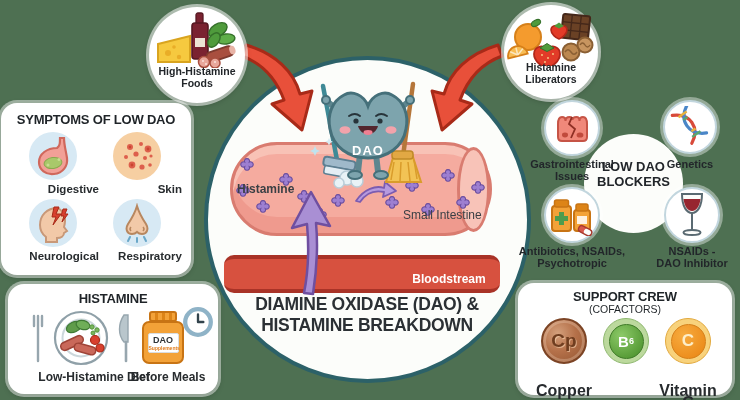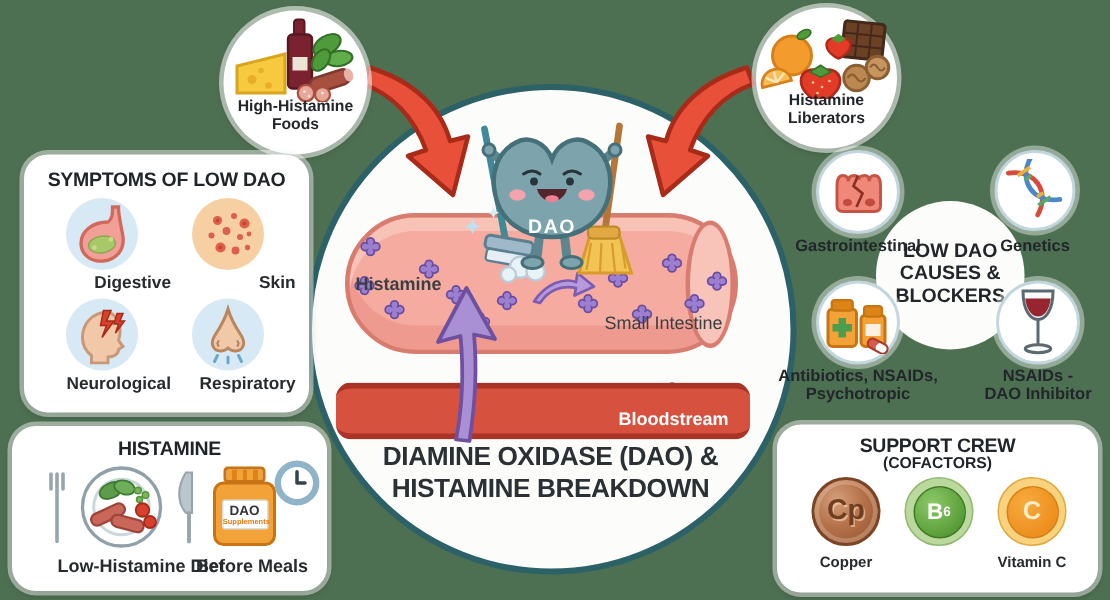--- a/index.html
+++ b/index.html
@@ -35,21 +35,21 @@
   .src{border-radius:50%;background:#fff;box-shadow:0 0 0 3px rgba(255,255,255,.55),0 2px 6px rgba(0,0,0,.3)}
   .src-foods{left:149px;top:7px;width:96px;height:96px}
   .src-lib{left:504px;top:5px;width:94px;height:94px}
   .src-label{position:absolute;left:0;width:100%;text-align:center;font-size:10.5px;
              line-height:12px;font-weight:800;color:#22262a}
 
   
   .panel{background:#fff;border-radius:16px;box-shadow:0 0 0 3px rgba(255,255,255,.45),0 2px 6px rgba(0,0,0,.3)}
   .panel-title{position:absolute;left:0;width:100%;text-align:center;font-size:13px;
                font-weight:800;color:#1f2428;letter-spacing:-.2px}
-  .sym-panel{left:16px;top:103px;width:190px;height:172px}
+  .sym-panel{left:1px;top:103px;width:190px;height:172px}
   .sym-circle{position:absolute;width:48px;height:48px;border-radius:50%;
               display:flex;align-items:center;justify-content:center}
   .sym-label{position:absolute;width:90px;text-align:right;font-size:11.5px;font-weight:800}
   .mgmt-panel{left:8px;top:284px;width:210px;height:110px}
   .mgmt-label{position:absolute;text-align:center;font-size:12px;font-weight:800}
 
   .bottle{position:absolute;left:134px;top:27px;width:42px}
   .bottle-cap{width:28px;height:11px;margin:0 auto;border:2px solid #c87414;border-radius:3px;
               box-sizing:border-box;background:repeating-linear-gradient(90deg,#f3a238 0 4px,#dd8417 4px 7px)}
   .bottle-body{width:42px;height:43px;background:#f3a238;border:2.5px solid #c87414;border-radius:7px;
@@ -63,35 +63,35 @@
   
   .causes-blob{left:584px;top:134px;width:99px;height:99px;border-radius:50%;background:#fcfdfa}
   .causes-title{position:absolute;left:0;top:25px;width:100%;text-align:center;
                 font-size:13px;line-height:15px;font-weight:800;color:#22262a}
   .sat{border-radius:50%;background:#fff;border:2px solid #c2d6de;box-sizing:border-box;
        box-shadow:0 0 0 3px rgba(255,255,255,.4);display:flex;align-items:center;justify-content:center}
   .sat-label{text-align:center;font-size:11px;line-height:12px;font-weight:800;color:#22262a}
 
   
   .sup-panel{left:518px;top:283px;width:214px;height:112px}
-  .sup-sub{position:absolute;left:0;top:20px;width:100%;text-align:center;font-size:10.5px;font-weight:700;color:#1f2428}
+  .sup-sub{position:absolute;left:0;top:20px;width:100%;text-align:center;font-size:10.5px;font-weight:400;color:#1f2428}
   .badge{position:absolute;top:35px;width:46px;height:46px;border-radius:50%;
          display:flex;align-items:center;justify-content:center;font-weight:700}
   .badge-cu{background:radial-gradient(circle at 35% 32%,#d4a07c 0%,#b5714a 45%,#91532f 100%);
             border:2px solid #7c4425;box-sizing:border-box;color:#6f3d1f;font-size:19px;
             text-shadow:1px 1px 0 rgba(255,222,190,.55);box-shadow:inset 0 0 0 3px rgba(255,235,215,.25)}
   .badge-ring{box-sizing:border-box}
   .badge-b6{background:#bcd99d;border:1.5px solid #8fb870}
   .badge-c{background:#f8d27c;border:1.5px solid #e2a93e}
   .badge-in{width:35px;height:35px;border-radius:50%;display:flex;align-items:center;
             justify-content:center;color:#fff;box-sizing:border-box}
   .b6-in{background:radial-gradient(circle at 35% 32%,#8cc968,#549934 78%);border:1.5px solid #3e7a27;font-size:15px}
   .c-in{background:radial-gradient(circle at 35% 32%,#f7ab3e,#ec8c1c 78%);border:1.5px solid #d6801a;
         color:#fdeec9;font-size:17px}
-  .sup-label{position:absolute;top:87px;width:70px;text-align:center;font-size:10px;
+  .sup-label{position:absolute;top:102px;width:70px;text-align:center;font-size:16px;
              line-height:11.5px;font-weight:800}
   sub{font-size:9px}
 </style>
 </head>
 <body>
 
 <div class="stage">
 
   <div class="abs big-circle"></div>
 
@@ -392,35 +392,35 @@
         <circle cx="15" cy="15" r="12" fill="#fff" stroke="#8fb3c7" stroke-width="4"></circle>
         <path d="M15,15 V8 M15,15 H20" stroke="#32434c" stroke-width="2.2" stroke-linecap="round"></path>
       </svg>
     </div>
     <div class="mgmt-label" style="left:116px;top:86px;width:88px">Before Meals</div>
   </div>
 
   <div class="abs causes-blob">
     <div class="causes-title">
       <div>LOW DAO</div>
-      <div>CAUSES &amp;</div>
       <div>BLOCKERS</div>
     </div>
   </div>
 
   <div class="abs sat" style="left:544px;top:100px;width:56px;height:56px">
     <svg width="42" height="42" viewBox="0 0 42 42">
       <path d="M7,17 Q7,10 11,10 Q14.5,10 14.5,14 Q14.5,10 18.5,10 Q21.5,10 21.5,13 Q21.5,10 25.5,10 Q28.5,10 28.5,14 Q28.5,10 32,10 Q36,10 36,17 L36,30 Q36,34 32,34 L11,34 Q7,34 7,30 Z" fill="#f0887a" stroke="#c65446" stroke-width="2"></path>
       <path d="M21,10 L18,17 L24,22 L20,31" stroke="#8e2f24" stroke-width="1.8" fill="none"></path>
       <ellipse cx="14" cy="28" rx="3" ry="2.4" fill="#c04a3c"></ellipse>
       <ellipse cx="29" cy="28" rx="3.4" ry="2.6" fill="#c04a3c"></ellipse>
     </svg>
   </div>
   <div class="abs sat-label" style="left:512px;top:158px;width:120px">
     <div>Gastrointestinal</div>
+    <div>Issues</div>
   </div>
 
   <div class="abs sat" style="left:663px;top:100px;width:54px;height:54px">
     <svg width="40" height="42" viewBox="0 0 40 42">
       <g transform="rotate(-35 20 19)">
         <path d="M11,1 C27,9 27,27 11,35" stroke="#d84a3a" stroke-width="3.2" fill="none" stroke-linecap="round"></path>
         <path d="M29,1 C13,9 13,27 29,35" stroke="#4a86c8" stroke-width="3.2" fill="none" stroke-linecap="round"></path>
         <path d="M15,6 H25" stroke="#e8b23c" stroke-width="2.4"></path>
         <path d="M17.5,11 H22.5" stroke="#5aa86e" stroke-width="2.4"></path>
         <path d="M17.5,25 H22.5" stroke="#e8b23c" stroke-width="2.4"></path>

